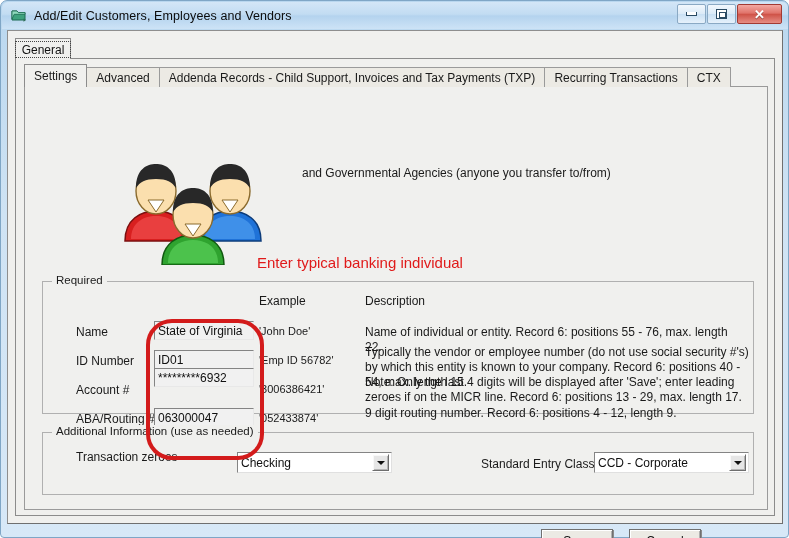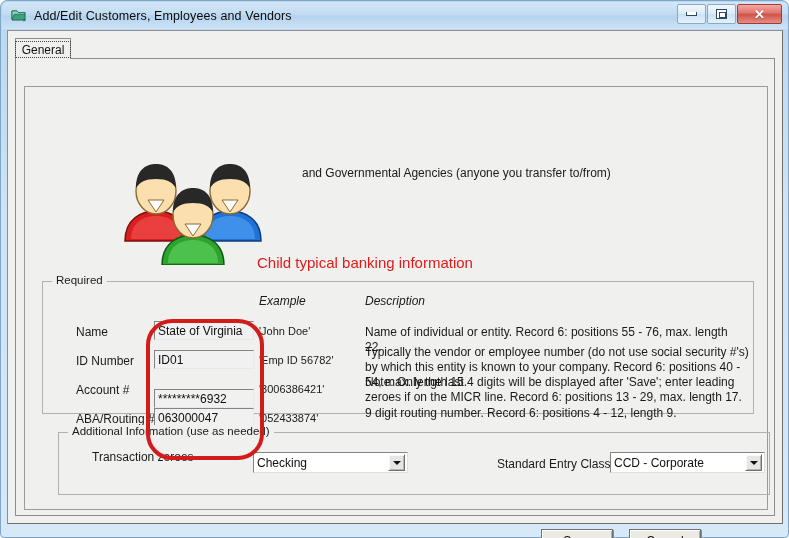--- a/index.html
+++ b/index.html
@@ -172,28 +172,27 @@
   .groupbox > .gb-title {
     position: absolute;
     top: -8px; left: 9px;
     background: #f0f0ee;
     padding: 0 4px;
     font-size: 11.5px;
     color: #1a1a1a;
     white-space: nowrap;
   }
   #required-group { left: 17px; top: 194px; width: 712px; height: 133px; }
-  #additional-group { left: 33px; top: 345px; width: 712px; height: 63px; }
+  #additional-group { left: 17px; top: 345px; width: 712px; height: 63px; }
 
   
   .col-head {
     position: absolute;
     font-size: 12px;
     color: #1a1a1a;
-    font-style: italic;
   }
 
   
   .field-label {
     position: absolute;
     font-size: 12px;
     color: #1a1a1a;
     white-space: nowrap;
   }
 
@@ -312,20 +311,37 @@
     </div>
   </div>
 
   <div id="client-area">
 
     <div id="general-tab">
       <span class="focus-rect">General</span>
     </div>
     <div id="general-panel">
 
+      <div id="inner-tabs">
+        <div class="inner-tab active">
+          <span>Settings</span>
+        </div>
+        <div class="inner-tab">
+          <span>Advanced</span>
+        </div>
+        <div class="inner-tab">
+          <span>Addenda Records - Child Support, Invoices and Tax Payments (TXP)</span>
+        </div>
+        <div class="inner-tab">
+          <span>Recurring Transactions</span>
+        </div>
+        <div class="inner-tab">
+          <span>CTX</span>
+        </div>
+      </div>
 
       <div id="inner-panel">
 
         <div id="people-icon">
           <svg width="152" height="110" viewBox="0 0 152 110">
 
             <g>
               <path d="M8 86 C8 64 24 56 39 56 C54 56 70 64 70 86 Z" fill="#d81f1f" stroke="#7a0f0f" stroke-width="1.5"></path>
               <path d="M14 84 C14 68 26 61 39 61 C52 61 64 68 64 84 Z" fill="#ef4b4b" opacity="0.75"></path>
               <ellipse cx="39" cy="36" rx="20" ry="23" fill="#fbdfae" stroke="#8a6a2d" stroke-width="1.4"></ellipse>
@@ -348,40 +364,40 @@
               <path d="M56 57 C56 38 67 33 76 33 C85 33 96 38 96 57 C92 51 87 48 76 48 C65 48 60 51 56 57 Z" fill="#282828"></path>
               <path d="M68 69 L84 69 L76 81 Z" fill="#ffffff" stroke="#8a6a2d" stroke-width="1"></path>
             </g>
           </svg>
         </div>
 
         <div id="intro-text">
           <div>and Governmental Agencies (anyone you transfer to/from)</div>
         </div>
 
-        <div id="banner-text">Child typical banking information</div>
+        <div id="banner-text">Enter typical banking individual</div>
 
         <div class="groupbox" id="required-group">
           <span class="gb-title">Required</span>
 
           <span class="col-head" style="left:216px; top:12px;">Example</span>
           <span class="col-head" style="left:322px; top:12px;">Description</span>
 
           <span class="field-label" style="left:33px; top:43px;">Name</span>
           <input class="txtbox" style="left: 111px; top: 39px; width: 100px;" value="State of Virginia">
           <span class="example-text" style="left:216px; top:43px;">'John Doe'</span>
           <span class="desc-text" style="left:322px; top:43px; width:380px;">Name of individual or entity. Record 6: positions 55 - 76, max. length 22.</span>
 
           <span class="field-label" style="left:33px; top:72px;">ID Number</span>
           <input class="txtbox" style="left: 111px; top: 68px; width: 100px;" value="ID01">
           <span class="example-text" style="left:216px; top:72px;">'Emp ID 56782'</span>
           <span class="desc-text" style="left:322px; top:63px; width:385px;">Typically the vendor or employee number (do not use social security #'s) by which this entity is known to your company. Record 6: positions 40 - 54, max. length 15.</span>
 
           <span class="field-label" style="left:33px; top:101px;">Account #</span>
-          <input class="txtbox" style="left: 111px; top: 107px; width: 100px;" value="*********6932">
+          <input class="txtbox" style="left: 111px; top: 86px; width: 100px;" value="*********6932">
           <span class="example-text" style="left:216px; top:101px;">'3006386421'</span>
           <span class="desc-text" style="left:322px; top:93px; width:385px;">Note: Only the last 4 digits will be displayed after 'Save'; enter leading zeroes if on the MICR line. Record 6: positions 13 - 29, max. length 17.</span>
 
           <span class="field-label" style="left:33px; top:130px;">ABA/Routing #</span>
           <input class="txtbox" style="left: 111px; top: 126px; width: 100px;" value="063000047">
           <span class="example-text" style="left:216px; top:130px;">'052433874'</span>
           <span class="desc-text" style="left:322px; top:124px; width:385px;">9 digit routing number. Record 6: positions 4 - 12, length 9.</span>
         </div>
 
         <div class="groupbox" id="additional-group">

